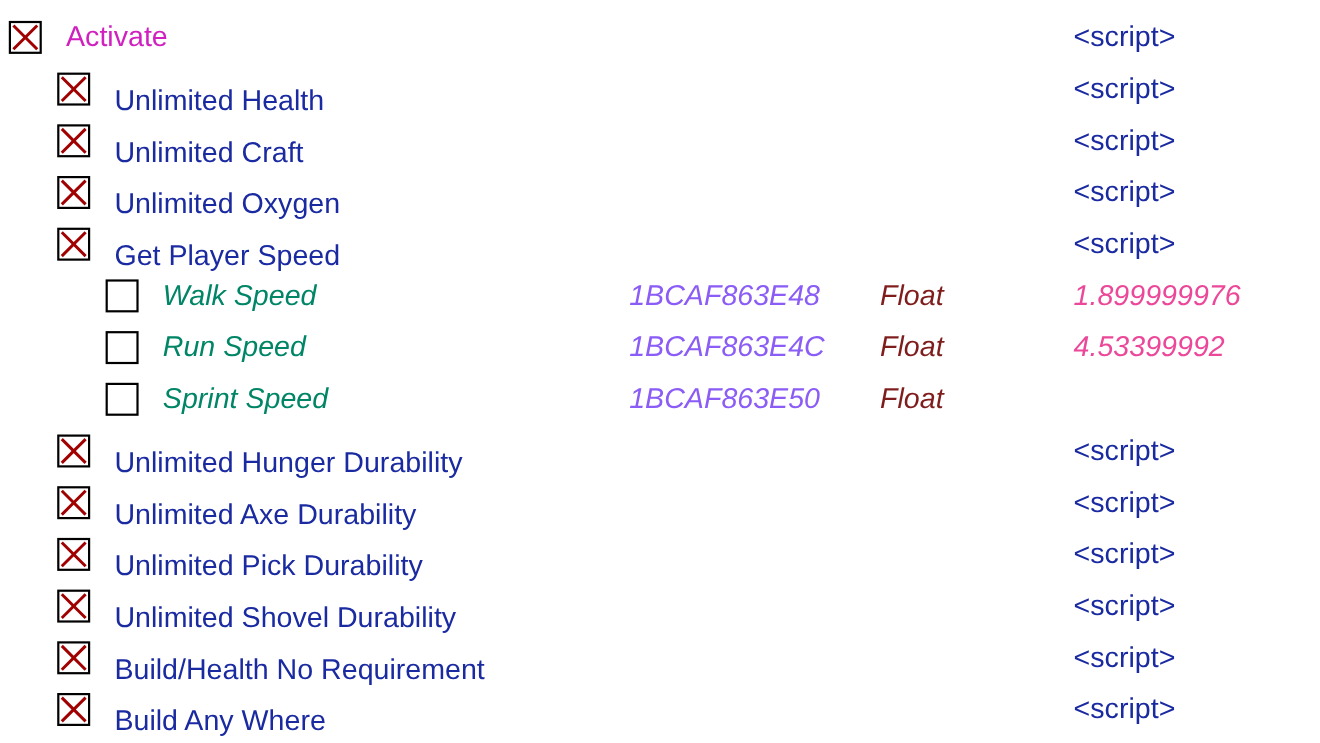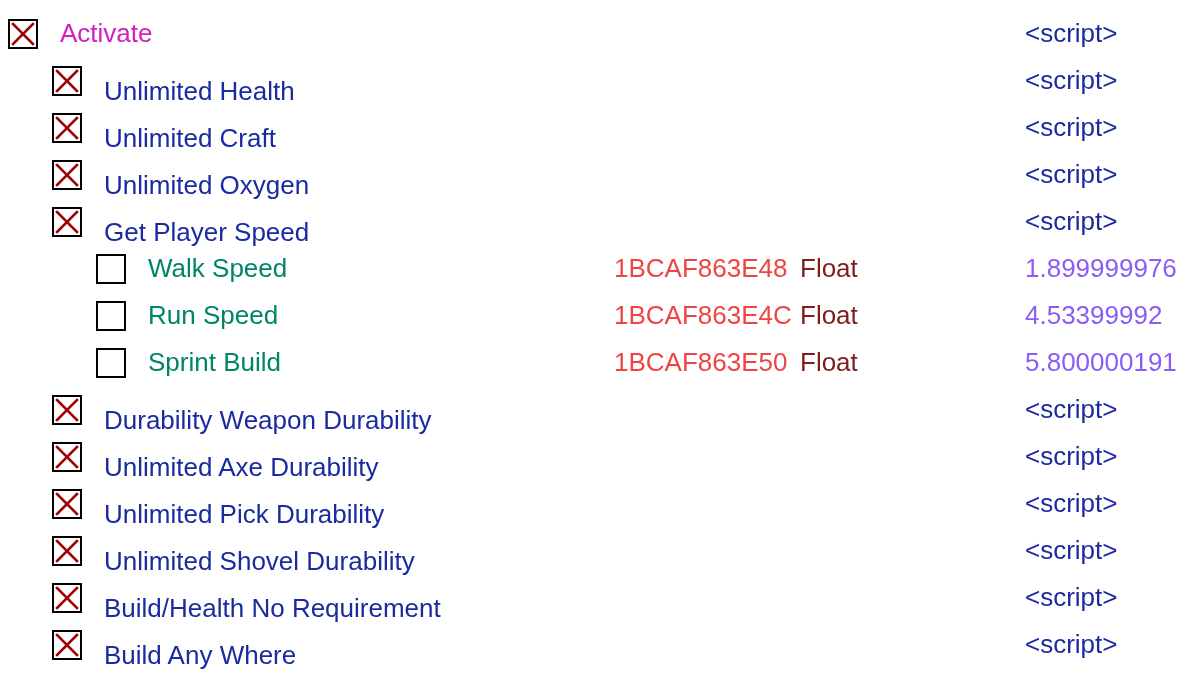--- a/index.html
+++ b/index.html
@@ -13,57 +13,57 @@
       padding-top: 10px;
     }
     .row {
       display: flex;
       align-items: center;
       height: 47px;
       white-space: nowrap;
     }
     .indent-0 { padding-left: 8px; }
     .indent-1 { padding-left: 52px; }
-    .indent-2 { padding-left: 96px; }
+    .indent-2 { padding-left: 96px; font-style: italic; }
     .checkbox {
       width: 30px;
       height: 30px;
       border: 2px solid #000;
       display: inline-flex;
       align-items: center;
       justify-content: center;
       flex-shrink: 0;
       margin-right: 22px;
       background: #fff;
     }
     .checkbox svg { width: 26px; height: 26px; }
     .label {
       flex: 0 0 auto;
       min-width: 0;
     }
     .col-addr {
       position: absolute;
-      left: 614px;
-      color: #ef4444;
+      left: 572px;
+      color: #8b5cf6;
     }
     .col-type {
       position: absolute;
       left: 800px;
       color: #7f1d1d;
       text-align: right;
     }
     .col-val {
       position: absolute;
-      left: 1025px;
+      left: 976px;
     }
     .txt-header { color: #d020c0; }
     .txt-script { color: #1a2aa0; margin-top: 21px; }
     .txt-value  { color: #008566; }
     .val-script { color: #1a2aa0; }
-    .val-num    { color: #8b5cf6; }
+    .val-num    { color: #ec4899; }
     .row { position: relative; width: 1124px; }
   </style>
 </head>
 <body>
 
 <div id="container">
     <div class="row indent-0">
       <span class="checkbox">
         <svg viewBox="0 0 24 24">
           <line x1="2" y1="2" x2="22" y2="22" stroke="#a00000" stroke-width="2.5"></line>
@@ -122,33 +122,32 @@
     </div>
     <div class="row indent-2">
       <span class="checkbox empty"></span>
       <span class="label txt-value">Run Speed</span>
       <span class="col-addr">1BCAF863E4C</span>
       <span class="col-type">Float</span>
       <span class="col-val val-num">4.53399992</span>
     </div>
     <div class="row indent-2">
       <span class="checkbox empty"></span>
-      <span class="label txt-value">Sprint Build</span>
+      <span class="label txt-value">Sprint Speed</span>
       <span class="col-addr">1BCAF863E50</span>
       <span class="col-type">Float</span>
-      <span class="col-val val-num">5.800000191</span>
     </div>
     <div class="row indent-1">
       <span class="checkbox">
         <svg viewBox="0 0 24 24">
           <line x1="2" y1="2" x2="22" y2="22" stroke="#a00000" stroke-width="2.5"></line>
           <line x1="22" y1="2" x2="2" y2="22" stroke="#a00000" stroke-width="2.5"></line>
         </svg>
       </span>
-      <span class="label txt-script">Durability Weapon Durability</span>
+      <span class="label txt-script">Unlimited Hunger Durability</span>
       <span class="col-val val-script">&lt;script&gt;</span>
     </div>
     <div class="row indent-1">
       <span class="checkbox">
         <svg viewBox="0 0 24 24">
           <line x1="2" y1="2" x2="22" y2="22" stroke="#a00000" stroke-width="2.5"></line>
           <line x1="22" y1="2" x2="2" y2="22" stroke="#a00000" stroke-width="2.5"></line>
         </svg>
       </span>
       <span class="label txt-script">Unlimited Axe Durability</span>

